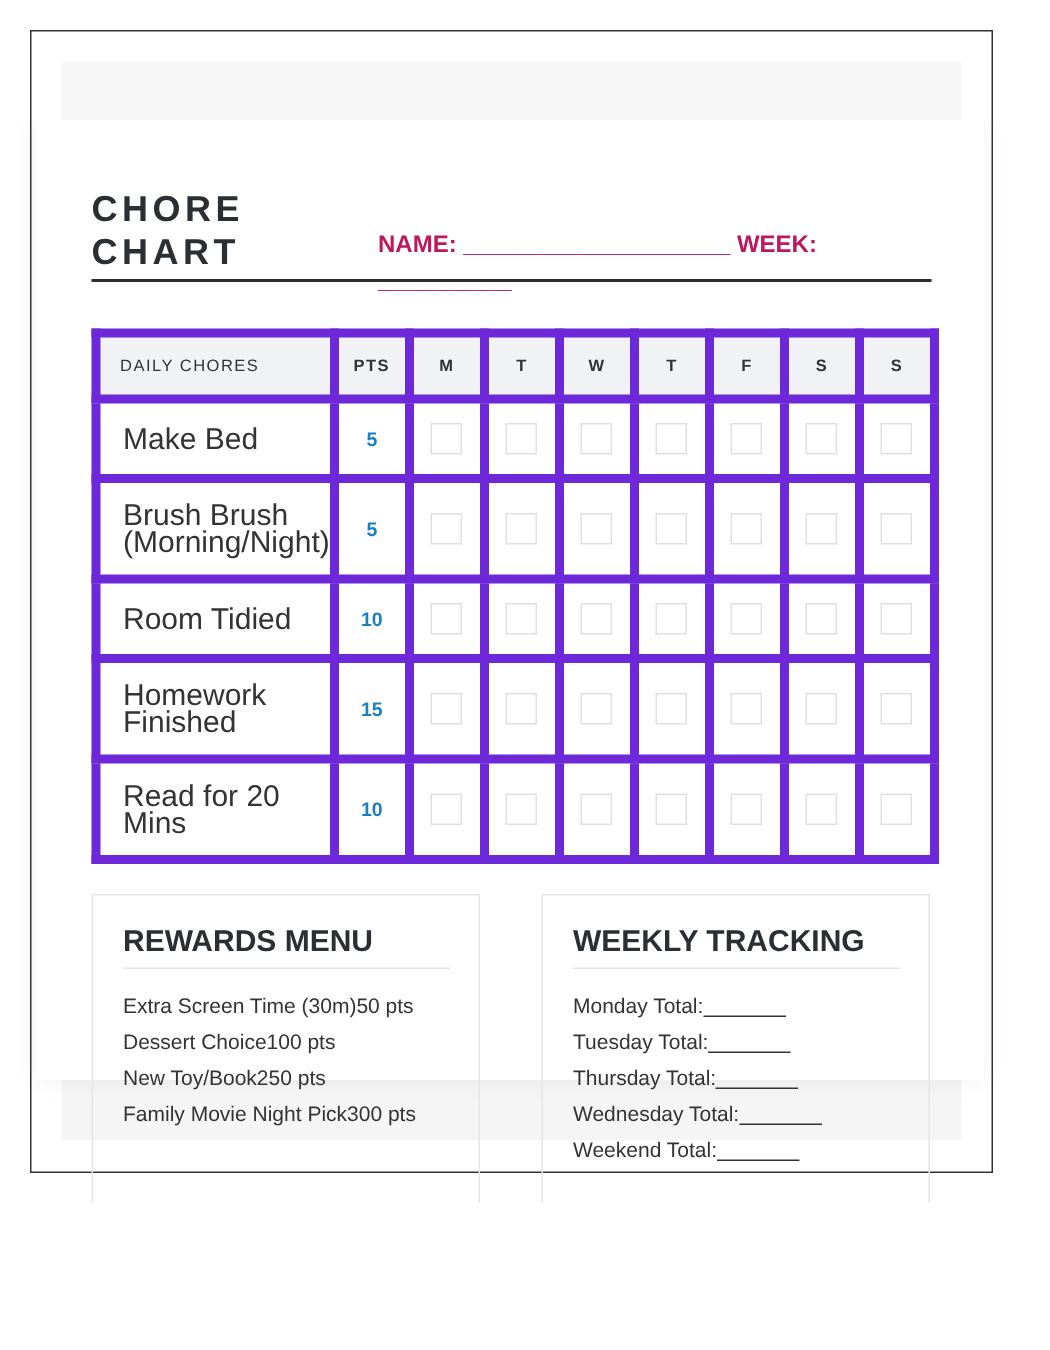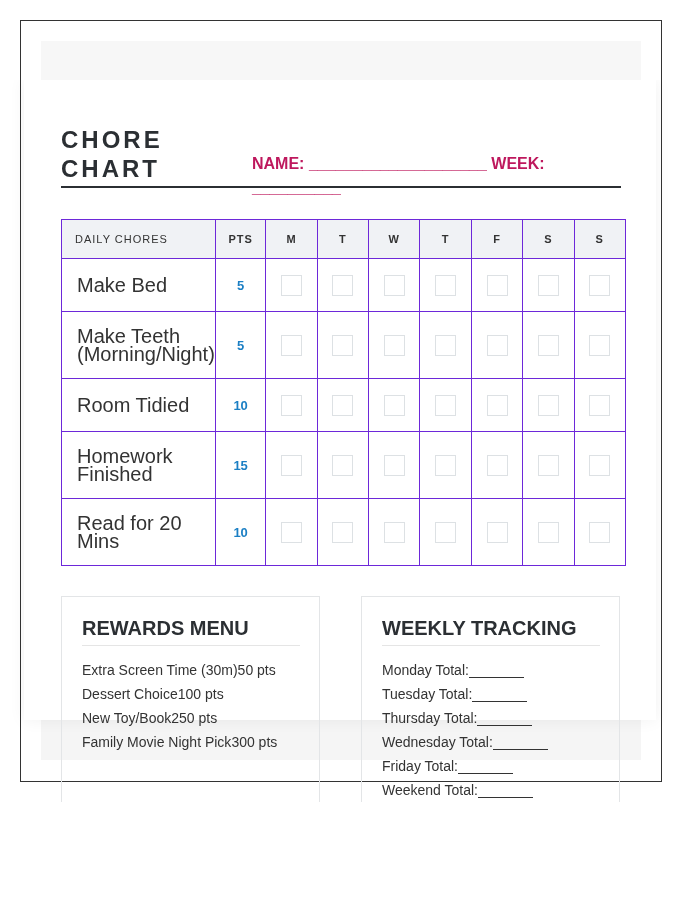--- a/index.html
+++ b/index.html
@@ -6,21 +6,21 @@
   body { width:700px; height:900px; position:relative; overflow:hidden; font-family:"Liberation Sans", sans-serif; color:#333; }
   .frame { position:absolute; left:20px; top:20px; width:640px; height:760px; border:1px solid #333; box-sizing:content-box; }
   .band-top { position:absolute; left:41px; top:41px; width:600px; height:40px; background:#f7f7f7; }
   .band-bottom { position:absolute; left:41px; top:720px; width:600px; height:40px; background:#f5f5f5; }
   .clip { position:absolute; left:0; top:80px; width:700px; height:722px; overflow:hidden; }
   .card { position:absolute; left:24px; top:0; width:632px; height:640px; background:#fff; box-shadow:0 0 16px rgba(0,0,0,0.06); }
   .title { position:absolute; left:61px; top:125px; font-size:24px; font-weight:bold; letter-spacing:3px; line-height:29px; color:#2b2f33; }
   .name-week { position:absolute; left:252px; top:152px; width:320px; font-size:16px; font-weight:bold; color:#be185d; line-height:24px; }
   .hdr-rule { position:absolute; left:61px; top:186px; width:560px; height:2px; background:#2b2f33; }
   table.chores { position:absolute; left:61px; top:219px; border-collapse:collapse; width:565px; }
-  table.chores th, table.chores td { border:1px solid #6d28d9; padding:0; }
+  table.chores th, table.chores td { border:6px solid #6d28d9; padding:0; }
   table.chores th { background:#f0f2f5; height:38px; font-size:11px; color:#333; font-weight:bold; letter-spacing:1px;text-align:center; }
   table.chores th.first { text-align:left; padding-left:13px; font-weight:normal; letter-spacing:1px; color:#333; width:127px; }
   table.chores th.pts { width:51px; }
   table.chores td.chore { padding-left:15px; font-size:20px; color:#333; line-height:18px; }
   table.chores td.pts { text-align:center; color:#1b7fc4; font-weight:bold; font-size:13px; }
   table.chores td.day { text-align:center; width:52px; }
   .cb { display:inline-block; width:21px; height:21px; border:1px solid #dde1e4; box-sizing:border-box; vertical-align:middle; }
   .panel { position:absolute; top:596px; width:259px; height:230px; border:1px solid #e3e5e7; box-sizing:border-box; background:transparent; }
   .panel h3 { position:absolute; left:20px; top:20px; margin:0; font-size:20px; font-weight:bold; color:#2b2f33; }
   .panel .prule { position:absolute; left:20px; top:48px; width:218px; height:1px; background:#e5e5e5; }
@@ -66,21 +66,21 @@
       <td class="pts">5</td>
       <td class="day"><span class="cb"></span></td>
       <td class="day"><span class="cb"></span></td>
       <td class="day"><span class="cb"></span></td>
       <td class="day"><span class="cb"></span></td>
       <td class="day"><span class="cb"></span></td>
       <td class="day"><span class="cb"></span></td>
       <td class="day"><span class="cb"></span></td>
     </tr>
     <tr style="height:67px">
-      <td class="chore">Make Teeth (Morning/Night)</td>
+      <td class="chore">Brush Brush (Morning/Night)</td>
       <td class="pts">5</td>
       <td class="day"><span class="cb"></span></td>
       <td class="day"><span class="cb"></span></td>
       <td class="day"><span class="cb"></span></td>
       <td class="day"><span class="cb"></span></td>
       <td class="day"><span class="cb"></span></td>
       <td class="day"><span class="cb"></span></td>
       <td class="day"><span class="cb"></span></td>
     </tr>
     <tr style="height:53px">
@@ -157,22 +157,18 @@
       </div>
       <div class="row">
         <span>Thursday Total:</span>
         <span class="blank"></span>
       </div>
       <div class="row">
         <span>Wednesday Total:</span>
         <span class="blank"></span>
       </div>
       <div class="row">
-        <span>Friday Total:</span>
-        <span class="blank"></span>
-      </div>
-      <div class="row">
         <span>Weekend Total:</span>
         <span class="blank"></span>
       </div>
     </div>
   </div>
 </div>
 
 </body></html>

